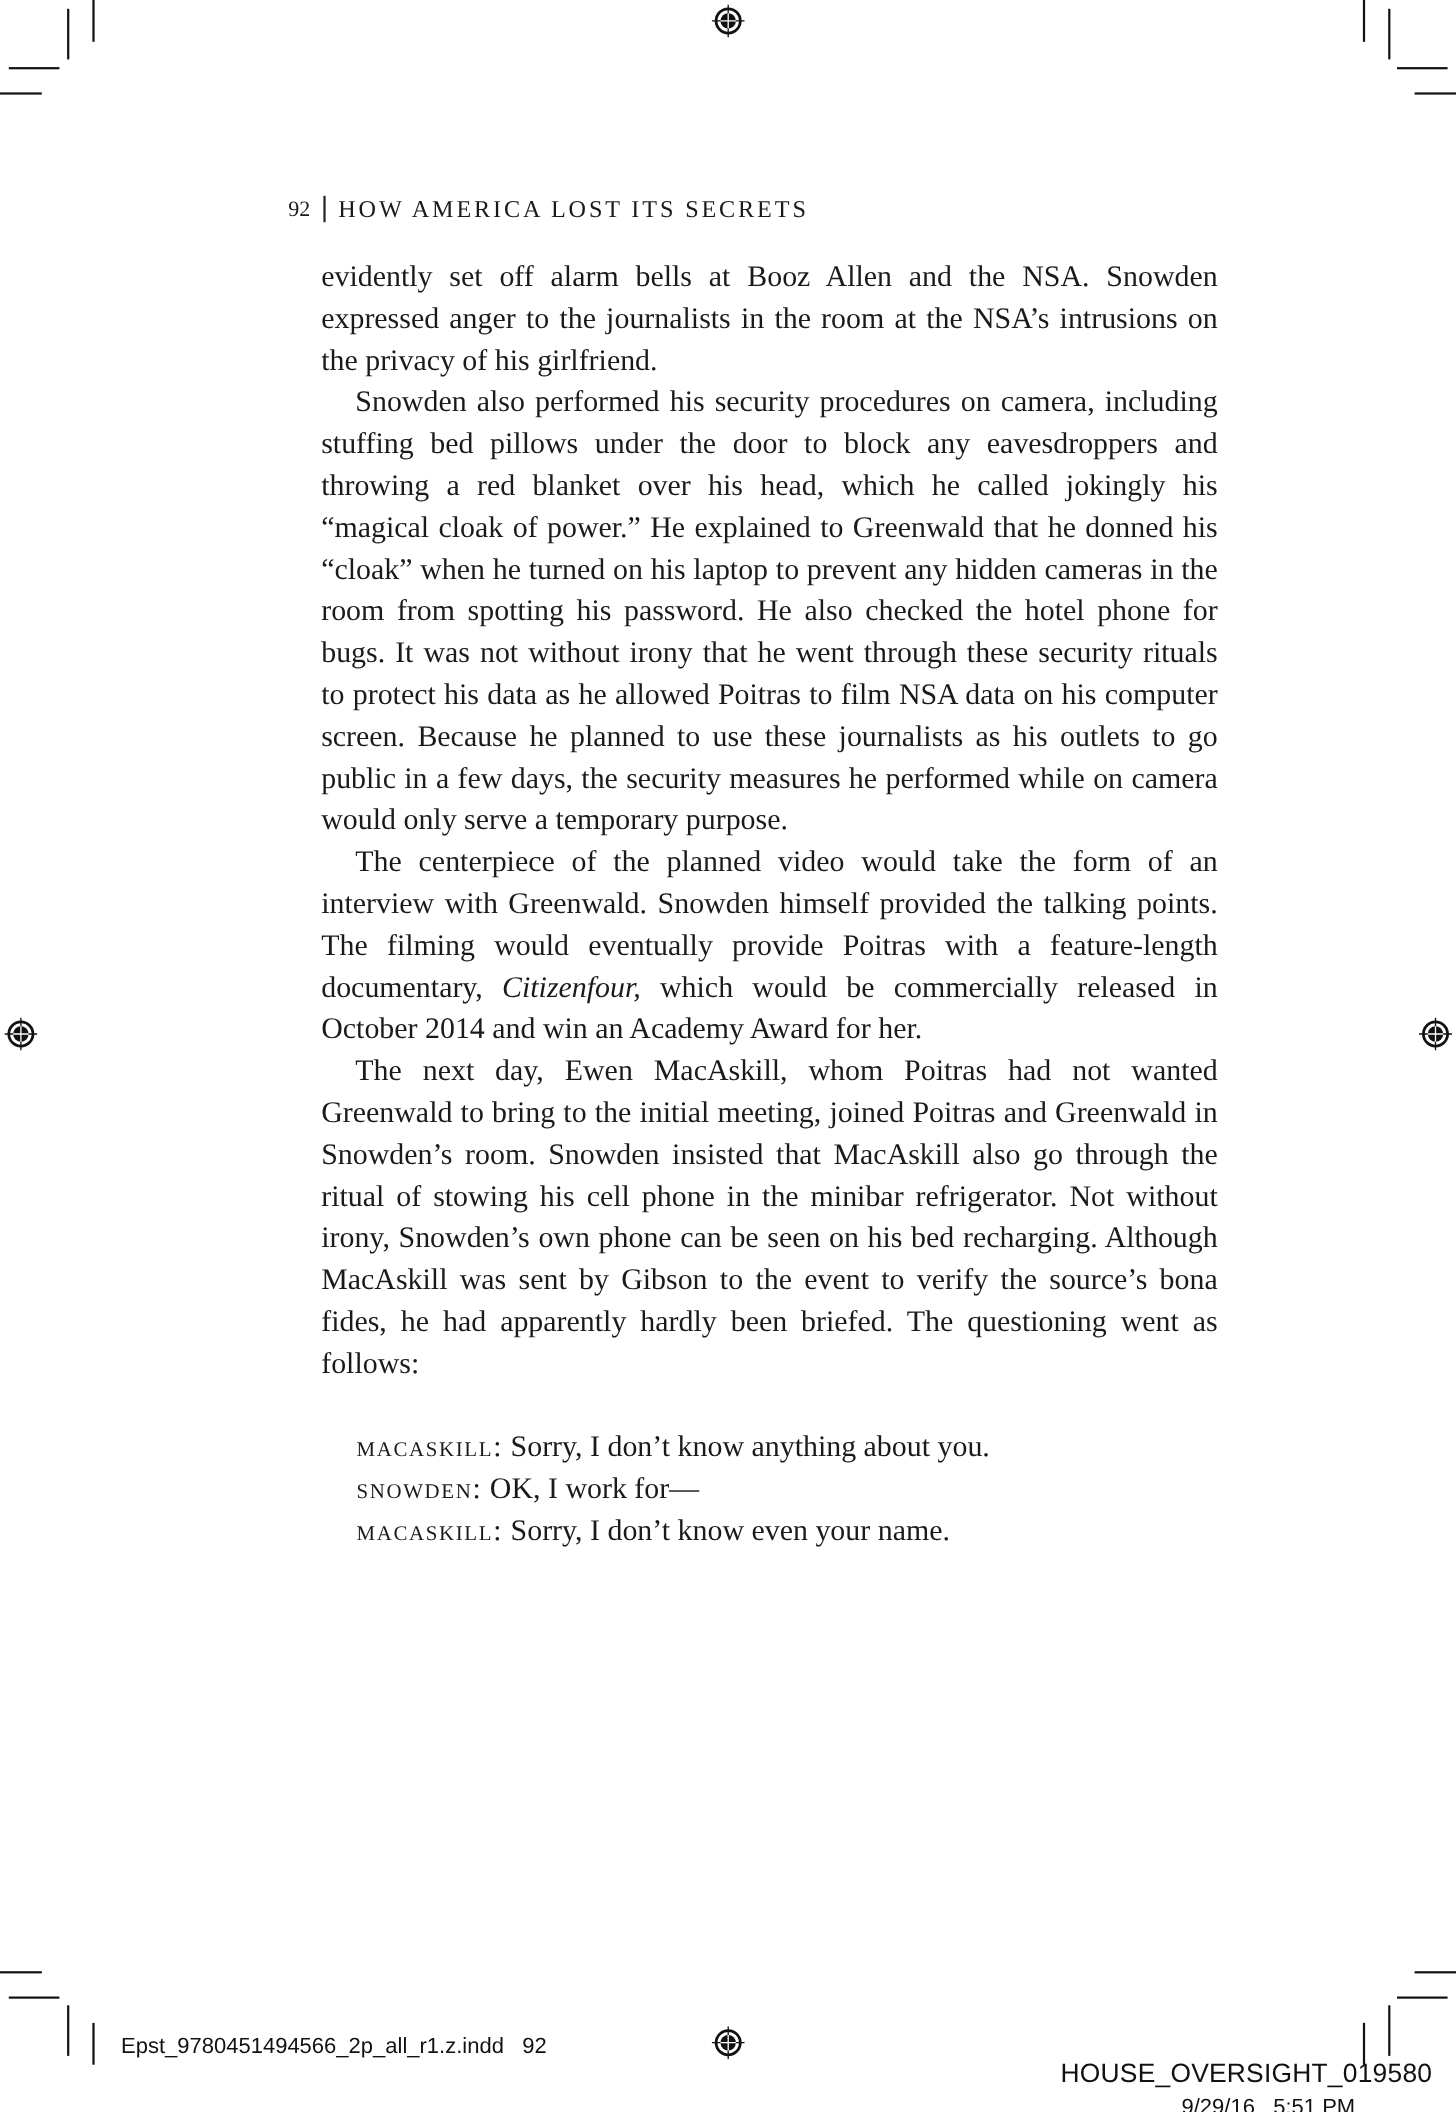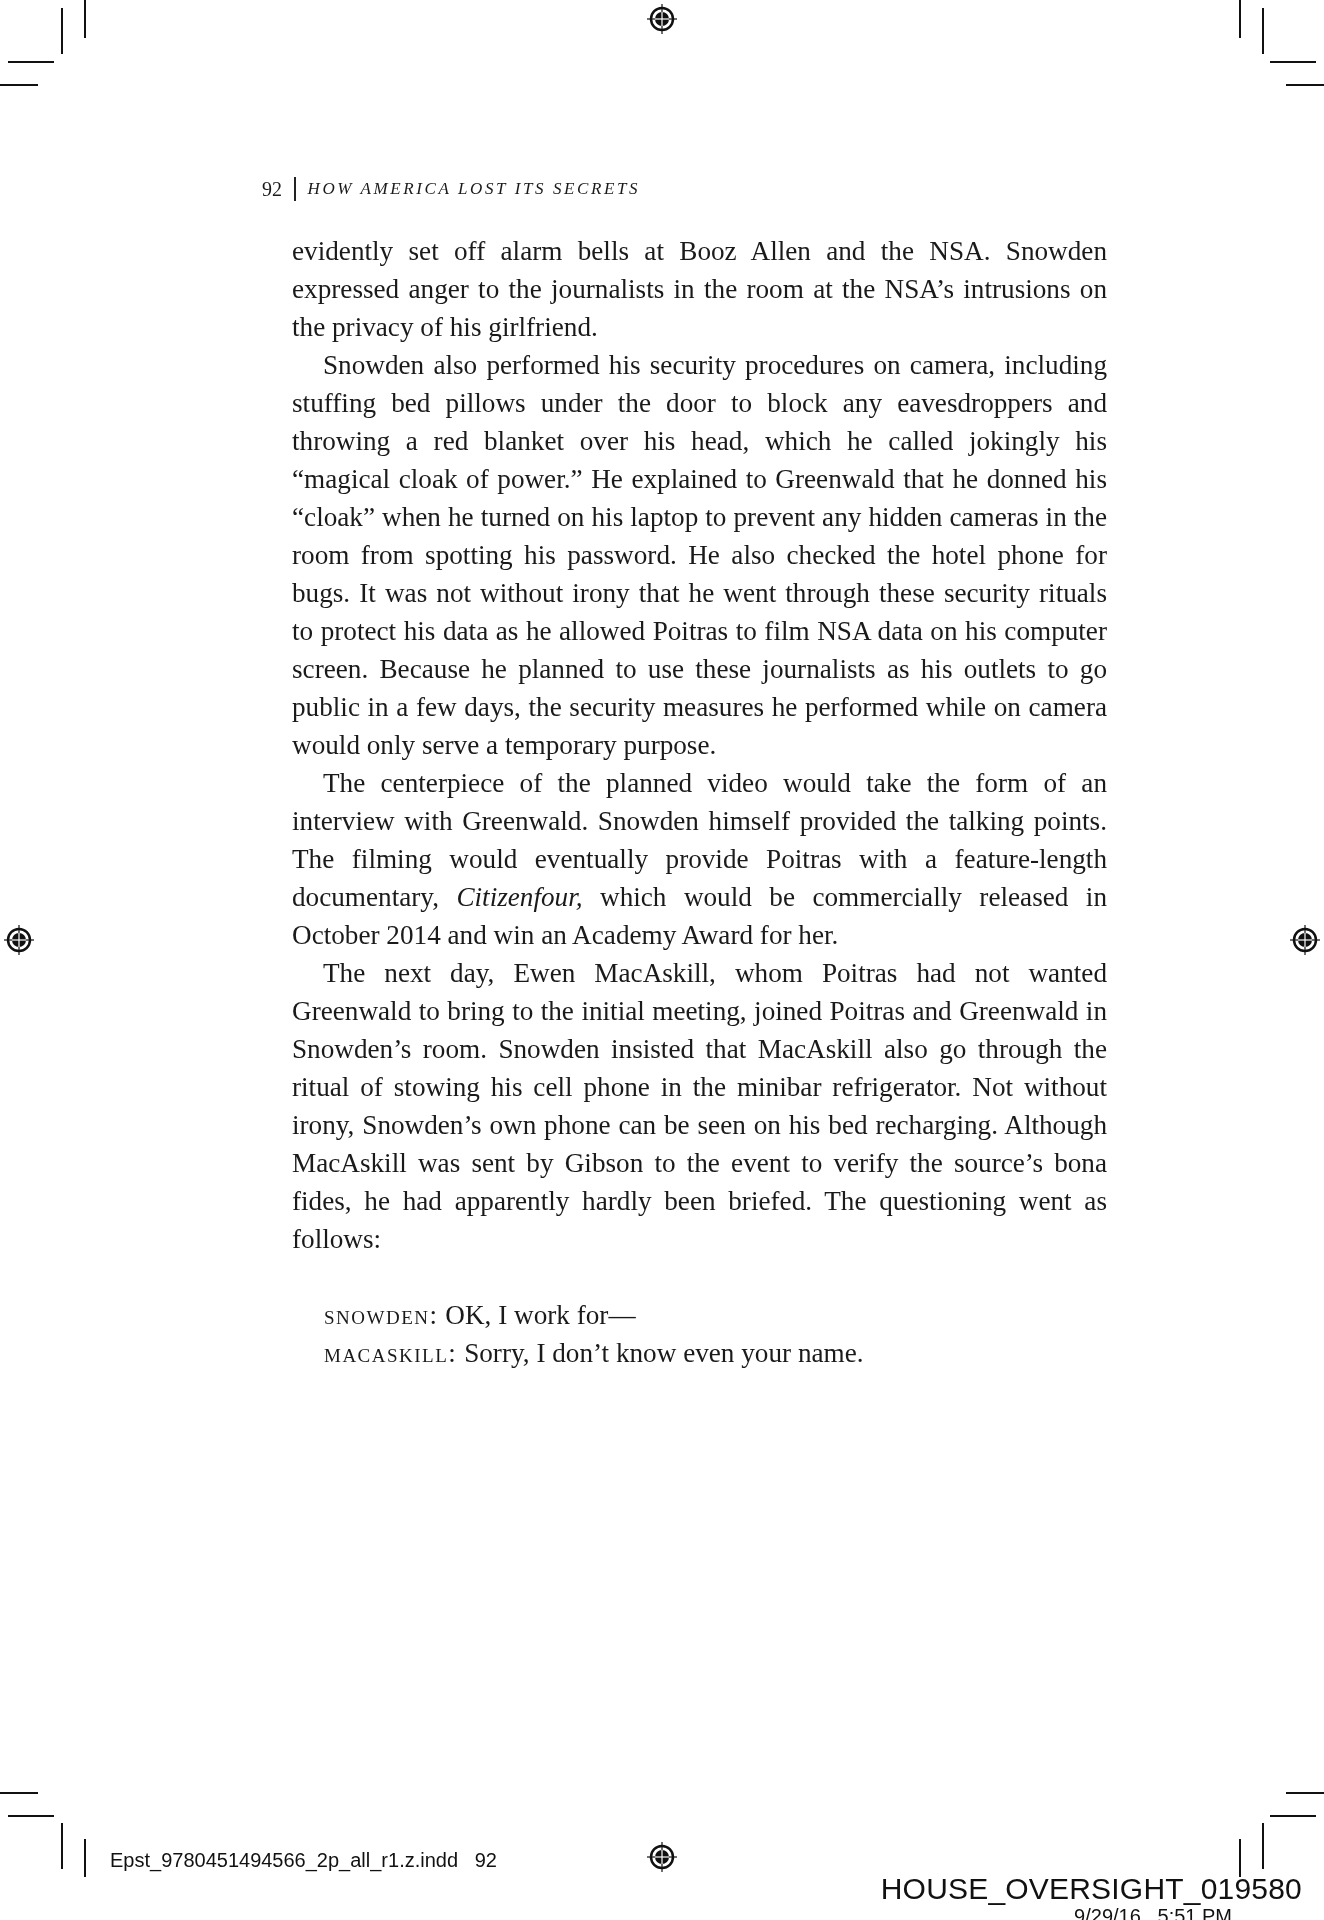--- a/index.html
+++ b/index.html
@@ -18,21 +18,21 @@
     .running-head {
       position: absolute; left: 262px; top: 177px;
       font-size: 19px; letter-spacing: 2.6px; white-space: nowrap;
       display: flex; align-items: center;
     }
     .running-head .folio { letter-spacing: 0; font-size: 20px; }
     .running-head .sep {
       display: inline-block; width: 1.5px; height: 24px; background: #222;
       margin: 0 12px 0 12px;
     }
-    .running-head .title { text-transform: uppercase; font-size: 17px; font-style: italic; }
+    .running-head .title { text-transform: uppercase; font-size: 22px; }
 
     .body-text {
       position: absolute; left: 260px; top: 232px; width: 815px;
       font-size: 27.2px; line-height: 38px;
       text-align: justify;
       margin-left: 32px;
     }
     .body-text p { margin: 0; text-indent: 31px; }
     .body-text p.first { text-indent: 0; }
     .body-text em { }
@@ -45,21 +45,21 @@
       font-variant: small-caps; text-transform: lowercase;
       letter-spacing: 1.5px; font-size: 27px;
     }
 
     .slug {
       position: absolute; font-family: "Liberation Sans", sans-serif;
       font-size: 20px; color: #111; white-space: nowrap;
     }
     .bates {
       position: absolute; right: 22px; top: 1872px;
-      font-family: "Liberation Sans", sans-serif; font-size: 30px; color: #111;
+      font-family: "Liberation Sans", sans-serif; font-size: 24px; color: #111;
       letter-spacing: 0.2px; white-space: nowrap;
     }
   </style>
 </head>
 <body>
 
 <div class="crop v" style="left:61px; top:8px; height:46px;"></div>
 <div class="crop v" style="left:84px; top:0px; height:38px;"></div>
 <div class="crop h" style="left:8px; top:61px; width:46px;"></div>
 <div class="crop h" style="left:0px; top:84px; width:38px;"></div>
@@ -127,20 +127,24 @@
 </div>
 
 <div class="body-text">
   <p class="first">evidently set off alarm bells at Booz Allen and the NSA. Snowden expressed anger to the journalists in the room at the NSA’s intrusions on the privacy of his girlfriend.</p>
   <p>Snowden also performed his security procedures on camera, including stuffing bed pillows under the door to block any eavesdroppers and throwing a red blanket over his head, which he called jokingly his “magical cloak of power.” He explained to Greenwald that he donned his “cloak” when he turned on his laptop to prevent any hidden cameras in the room from spotting his password. He also checked the hotel phone for bugs. It was not without irony that he went through these security rituals to protect his data as he allowed Poitras to film NSA data on his computer screen. Because he planned to use these journalists as his outlets to go public in a few days, the security measures he performed while on camera would only serve a temporary purpose.</p>
   <p><span>The centerpiece of the planned video would take the form of an interview with Greenwald. Snowden himself provided the talking points. The filming would eventually provide Poitras with a feature-length documentary, </span><em>Citizenfour,</em><span> which would be commercially released in October 2014 and win an Academy Award for her.</span></p>
   <p>The next day, Ewen MacAskill, whom Poitras had not wanted Greenwald to bring to the initial meeting, joined Poitras and Greenwald in Snowden’s room. Snowden insisted that MacAskill also go through the ritual of stowing his cell phone in the minibar refrigerator. Not without irony, Snowden’s own phone can be seen on his bed recharging. Although MacAskill was sent by Gibson to the event to verify the source’s bona fides, he had apparently hardly been briefed. The questioning went as follows:</p>
 
   <div class="dialogue">
     <div class="line">
+      <span class="speaker">MacAskill:</span>
+      <span>Sorry, I don’t know anything about you.</span>
+    </div>
+    <div class="line">
       <span class="speaker">Snowden:</span>
       <span>OK, I work for—</span>
     </div>
     <div class="line">
       <span class="speaker">MacAskill:</span>
       <span>Sorry, I don’t know even your name.</span>
     </div>
   </div>
 
 </div>

